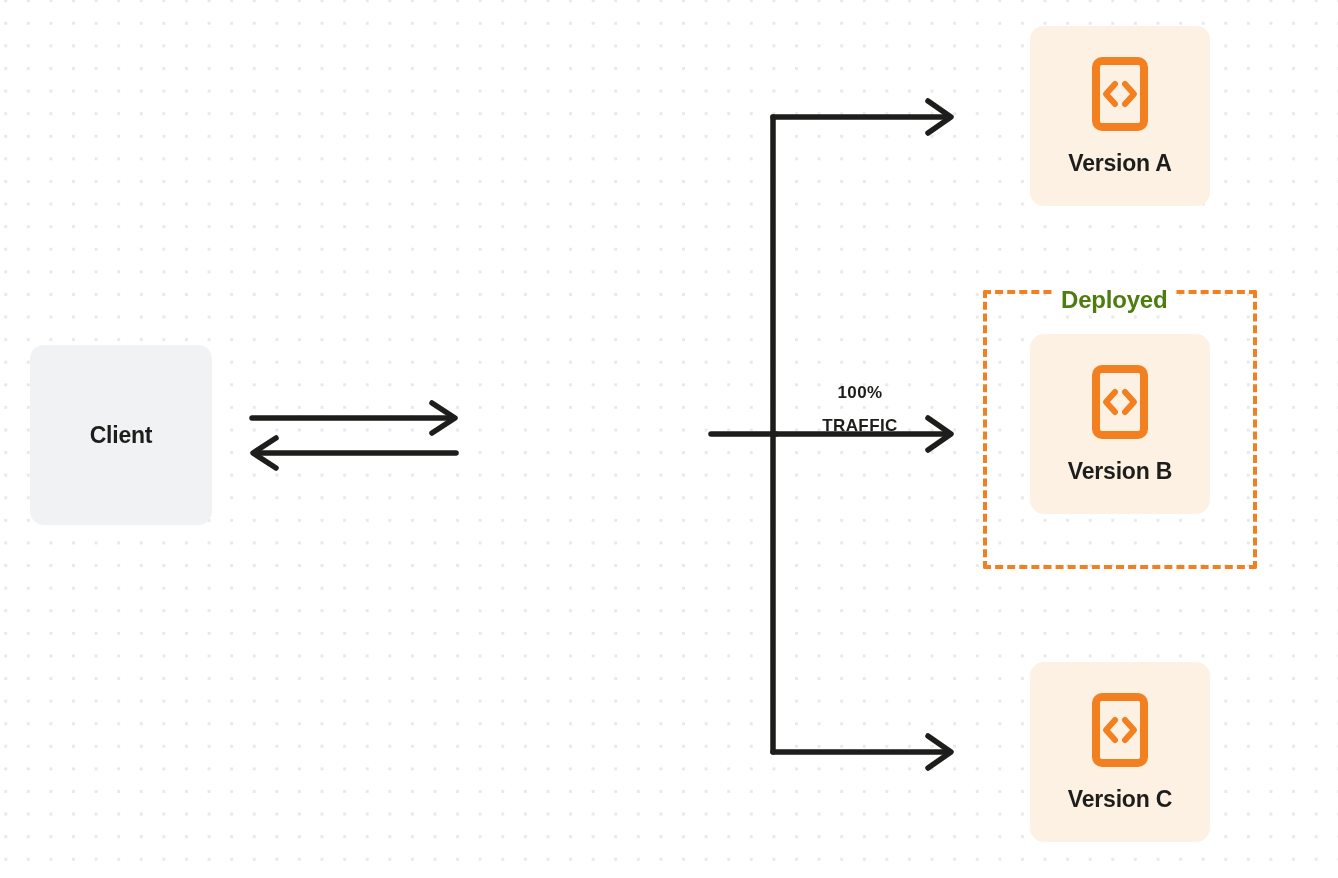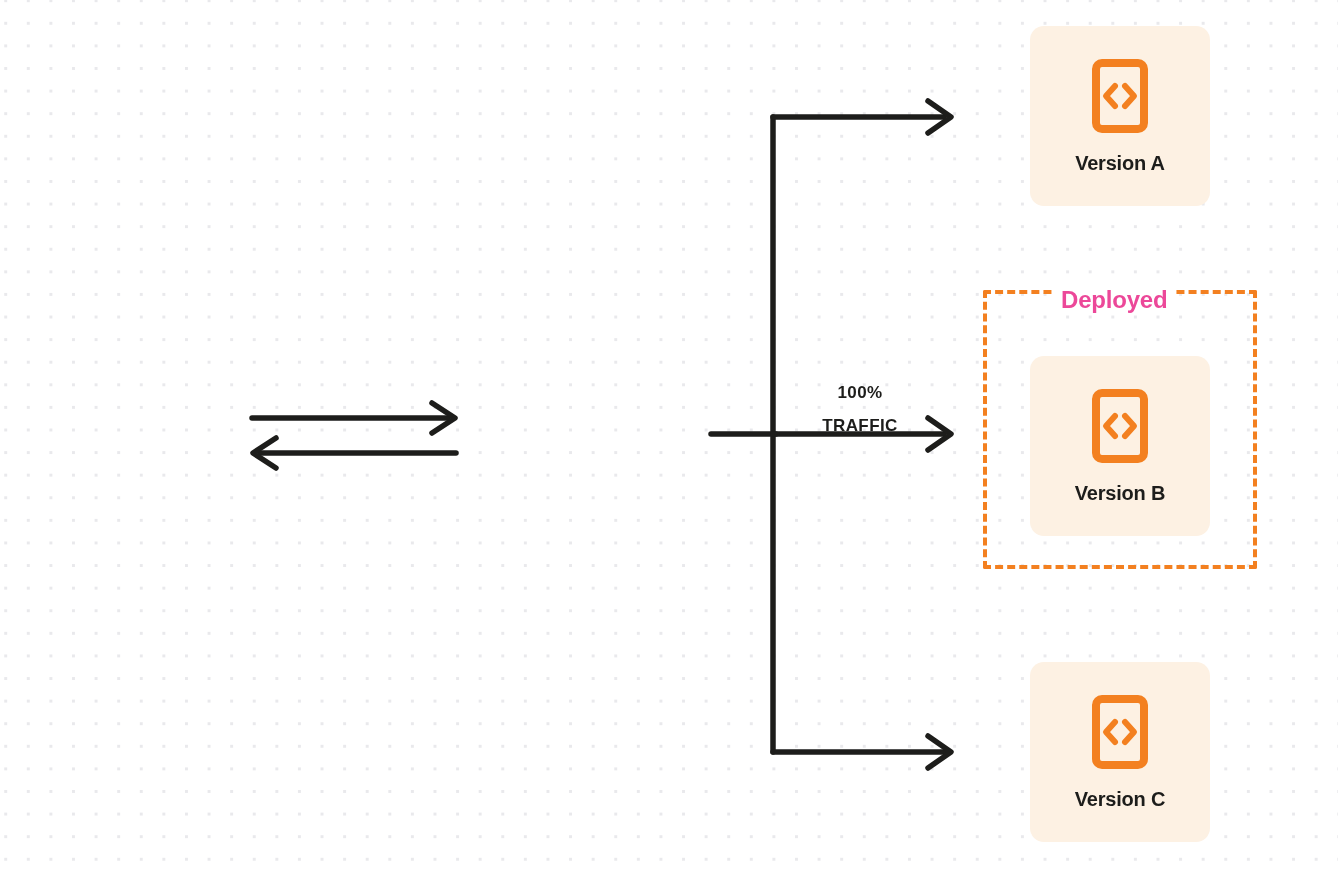--- a/index.html
+++ b/index.html
@@ -39,21 +39,21 @@
   .node {
     position: absolute;
     box-sizing: border-box;
     border-radius: 14px;
     display: flex;
     flex-direction: column;
     align-items: center;
     justify-content: center;
   }
   .node-label {
-    font-size: 20px;
+    font-size: 23px;
     font-weight: 700;
     letter-spacing: -0.2px;
     color: #1d1d1b;
     white-space: nowrap;
   }
 
   .node.client {
     left: 30px;
     top: 345px;
     width: 182px;
@@ -77,41 +77,41 @@
     width: 180px;
     height: 180px;
     background: #fdf1e3;
     left: 1030px;
   }
   .node.version .code-icon {
     margin-bottom: 18px;
     line-height: 0;
   }
   .node.version-a { top: 26px; }
-  .node.version-b { top: 356px; }
+  .node.version-b { top: 334px; }
   .node.version-c { top: 662px; text-align: right; }
 
   
   .deployed-frame {
     position: absolute;
     left: 983px;
     top: 290px;
     width: 274px;
     height: 279px;
     box-sizing: border-box;
     border: 4px dashed #f38020;
     border-radius: 2px;
   }
   .deployed-label {
     position: absolute;
     left: 1052px;
     top: 286px;
     padding: 0 9px;
     background: #ffffff;
-    color: #ec4899;
+    color: #4d7c0f;
     font-size: 24px;
     font-weight: 700;
     letter-spacing: -0.2px;
     line-height: 28px;
     white-space: nowrap;
     text-align: right;
   }
 
   
   .traffic-label {
@@ -165,20 +165,23 @@
         <path d="M 928 418 L 951 434 L 928 450"></path>
       </g>
 
       <g>
         <path d="M 773 752 L 944 752"></path>
         <path d="M 928 736 L 951 752 L 928 768"></path>
       </g>
     </g>
   </svg>
 
+  <div class="node client">
+    <div class="node-label">Client</div>
+  </div>
 
 
   <div class="node version version-a">
     <div class="code-icon">
       <svg width="58" height="76" viewBox="0 0 58 76" xmlns="http://www.w3.org/2000/svg">
         <rect x="5" y="5" width="48" height="66" rx="6" ry="6" fill="none" stroke="#f38020" stroke-width="8"></rect>
         <g fill="none" stroke="#f38020" stroke-width="6" stroke-linecap="round" stroke-linejoin="round">
           <path d="M 24 28 L 15 38 L 24 48"></path>
           <path d="M 34 28 L 43 38 L 34 48"></path>
         </g>

